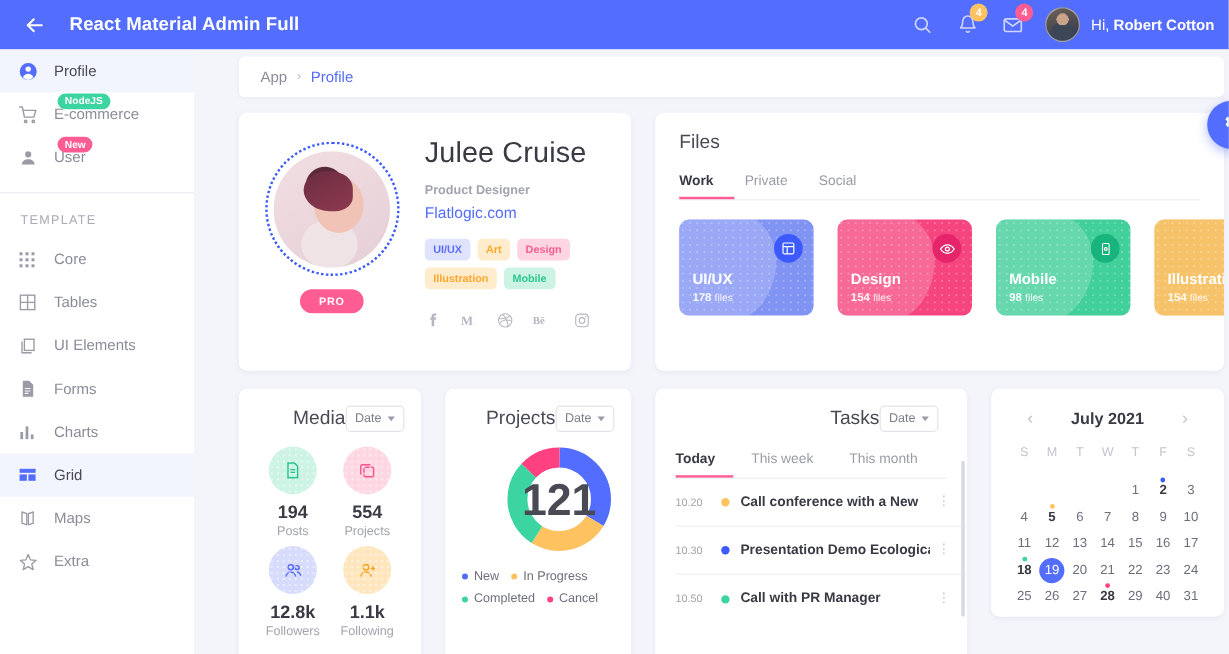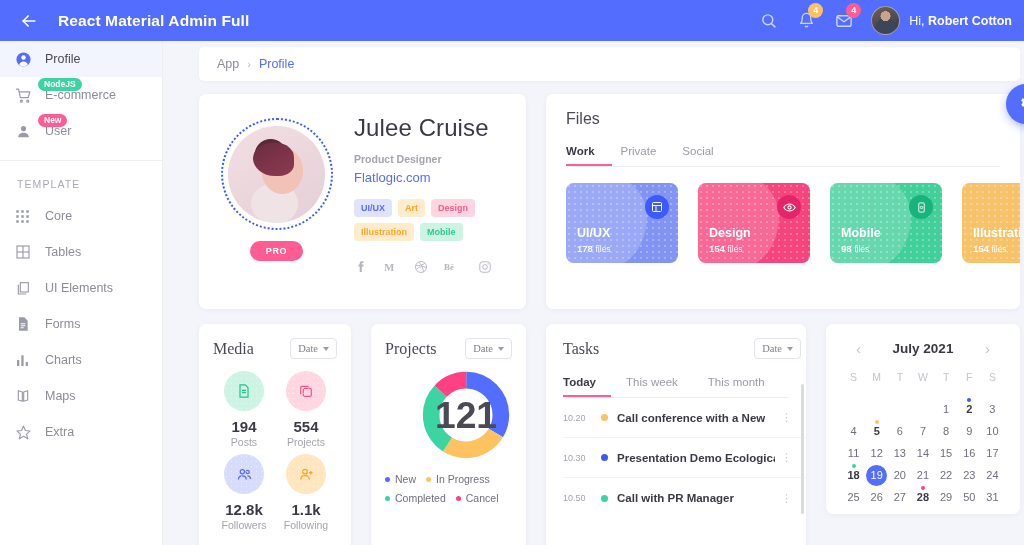--- a/index.html
+++ b/index.html
@@ -49,21 +49,21 @@
   .nav-item {
     display: flex; align-items: center; height: 36px; padding-left: 15px;
     position: relative; cursor: pointer;
   }
   .nav-item.active { background: #f3f5fe; }
   .nav-icon { width: 26px; flex: 0 0 26px; display: flex; align-items: center; color:#9a9ba6; }
   .nav-item.active .nav-icon { color: #536dfe; }
   .nav-label { font-size: 12.5px; color: #8b8c98; margin-left: 4px; white-space: nowrap;}
   .nav-item.active .nav-label { color: #4a4a55; }
   .nav-badge {
-    position: absolute; left: 38px; top: 1px;
+    position: absolute; left: 48px; top: 1px;
     font-size: 8.5px; font-weight: bold; color: #fff;
     border-radius: 8px; padding: 2px 6px 2.5px; line-height: 1;
   }
   .nb-green { background: #3cd4a0; }
   .nb-pink { background: #ff5c93; }
   .nav-sep { height: 1px; background: #eceef3; margin: 11px 0 0; }
   .nav-section { font-size: 10.5px; color: #a8a9b4; letter-spacing: 1.1px; padding: 17px 0 8px 17px; }
 
   
   .main {
@@ -171,21 +171,21 @@
     box-shadow: 0 3px 9px rgba(83,109,254,.45); cursor: pointer;
   }
 
   
   .row2 { display: flex; gap: 20px; margin-top: 15px; }
   .media-card { width: 152px; height: 230px; padding: 14px 14px 0; }
   .projects-card { width: 155px; height: 230px; padding: 14px 14px 0; }
   .tasks-card { width: 260px; height: 230px; padding: 14px 0 0 17px; position: relative; overflow: hidden;}
   .calendar-card { flex: 1; height: 190px; padding: 14px 16px 0; }
 
-  .c-head { display: flex; align-items: center; justify-content: space-between; font-family: Liberation Serif, serif; }
+  .c-head { display: flex; align-items: center; justify-content: flex-end; }
   .c-title { font-size: 16px; color: #4a4a55; }
   .date-btn {
     display: flex; align-items: center; gap: 5px;
     border: 1px solid #e2e4ec; border-radius: 4px;
     font-size: 10.5px; color: #7e7f8c; padding: 4px 7px; cursor: pointer;
   }
   .caret { width: 0; height: 0; border-left: 3.5px solid transparent; border-right: 3.5px solid transparent; border-top: 4px solid #9a9ba6; }
 
   .stats { display: flex; flex-wrap: wrap; margin-top: 12px; }
   .stat { width: 50%; display: flex; flex-direction: column; align-items: center; margin-bottom: 6px; }
@@ -362,20 +362,30 @@
     </div>
     <div class="nav-item">
       <span class="nav-icon">
           <svg width="16" height="16" viewBox="0 0 24 24" fill="currentColor">
             <rect x="3" y="12" width="3.4" height="9"></rect>
             <rect x="9.5" y="5" width="3.4" height="16"></rect>
             <rect x="16" y="15" width="3.4" height="6"></rect>
           </svg>
         </span>
       <span class="nav-label">Charts</span>
+    </div>
+    <div class="nav-item active">
+      <span class="nav-icon">
+          <svg width="16" height="16" viewBox="0 0 24 24" fill="currentColor">
+            <rect x="2" y="4" width="20" height="5"></rect>
+            <rect x="2" y="11" width="9" height="8"></rect>
+            <rect x="13" y="11" width="9" height="8"></rect>
+          </svg>
+        </span>
+      <span class="nav-label">Grid</span>
     </div>
     <div class="nav-item">
       <span class="nav-icon">
           <svg width="16" height="16" viewBox="0 0 24 24" fill="none" stroke="currentColor" stroke-width="1.7" stroke-linejoin="round">
             <polygon points="5 4 11 6 11 20 5 18"></polygon>
             <polygon points="13 6 19 4 19 18 13 20"></polygon>
           </svg>
         </span>
       <span class="nav-label">Maps</span>
     </div>
@@ -593,21 +603,21 @@
               <span>Completed</span>
             </span>
           <span class="lg">
               <i class="lg-dot" style="background:#ff4081"></i>
               <span>Cancel</span>
             </span>
         </div>
       </div>
 
       <div class="card tasks-card">
-        <div class="c-head" style="padding-right:5px">
+        <div class="c-head" style="padding-right:24px">
           <div class="c-title">Tasks</div>
           <div class="date-btn">
             <span>Date</span>
             <span class="caret"></span>
           </div>
         </div>
         <div class="tasks-tabs">
           <div class="ttab active">Today</div>
           <div class="ttab">This week</div>
           <div class="ttab">This month</div>
@@ -740,21 +750,21 @@
               <span class="n">27</span>
             </div>
             <div class="cal-day marked">
               <i class="ev" style="background: rgb(255, 64, 129);"></i>
               <span class="n">28</span>
             </div>
             <div class="cal-day">
               <span class="n">29</span>
             </div>
             <div class="cal-day">
-              <span class="n">50</span>
+              <span class="n">40</span>
             </div>
             <div class="cal-day">
               <span class="n">31</span>
             </div>
           </div>
       </div>
     </div>
 
     <div class="fab">
       <span>

